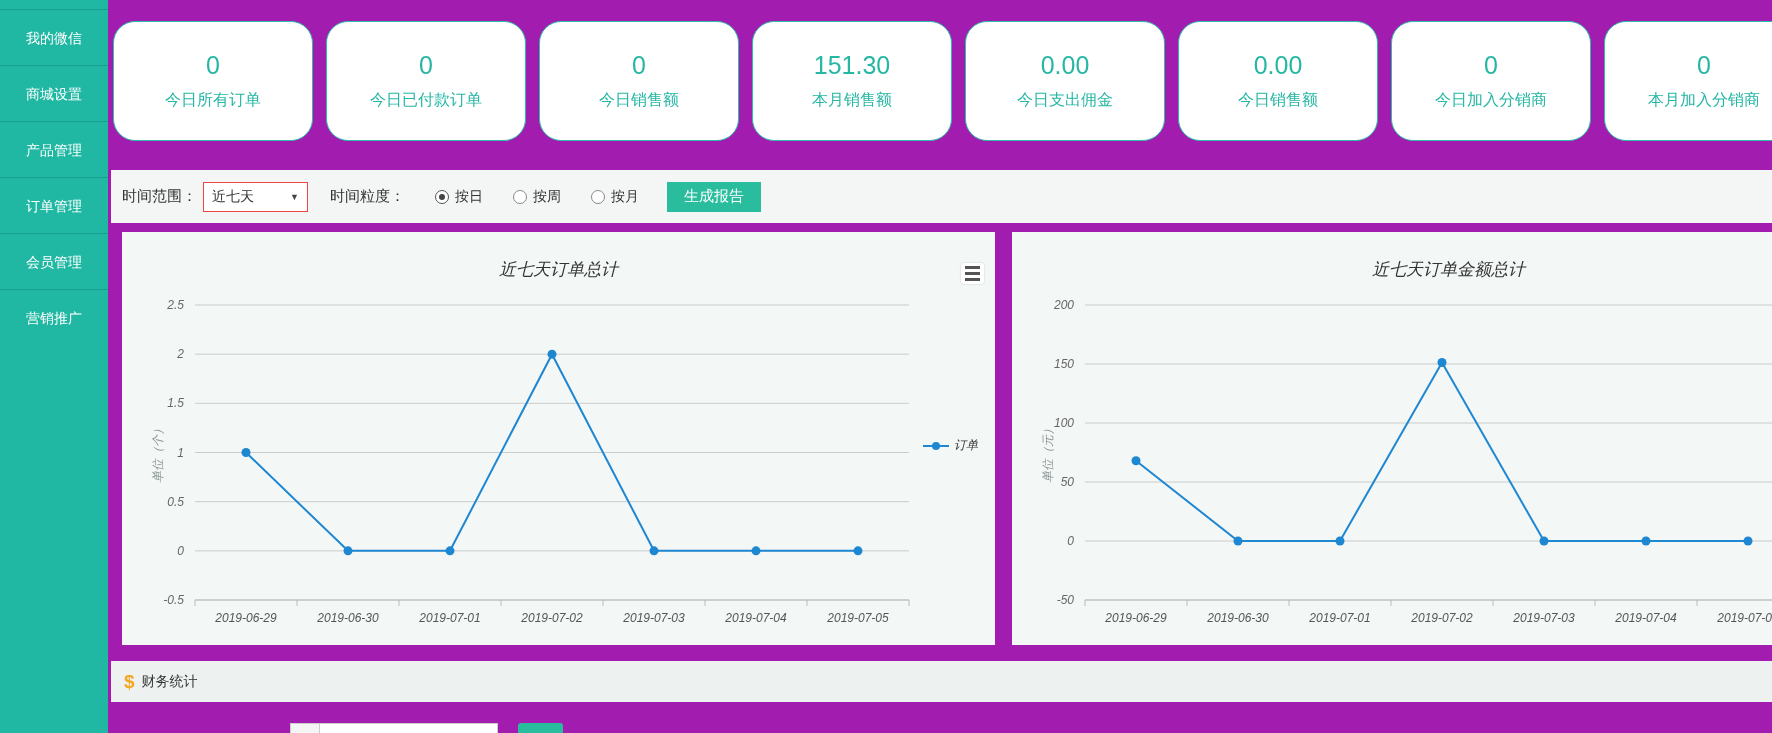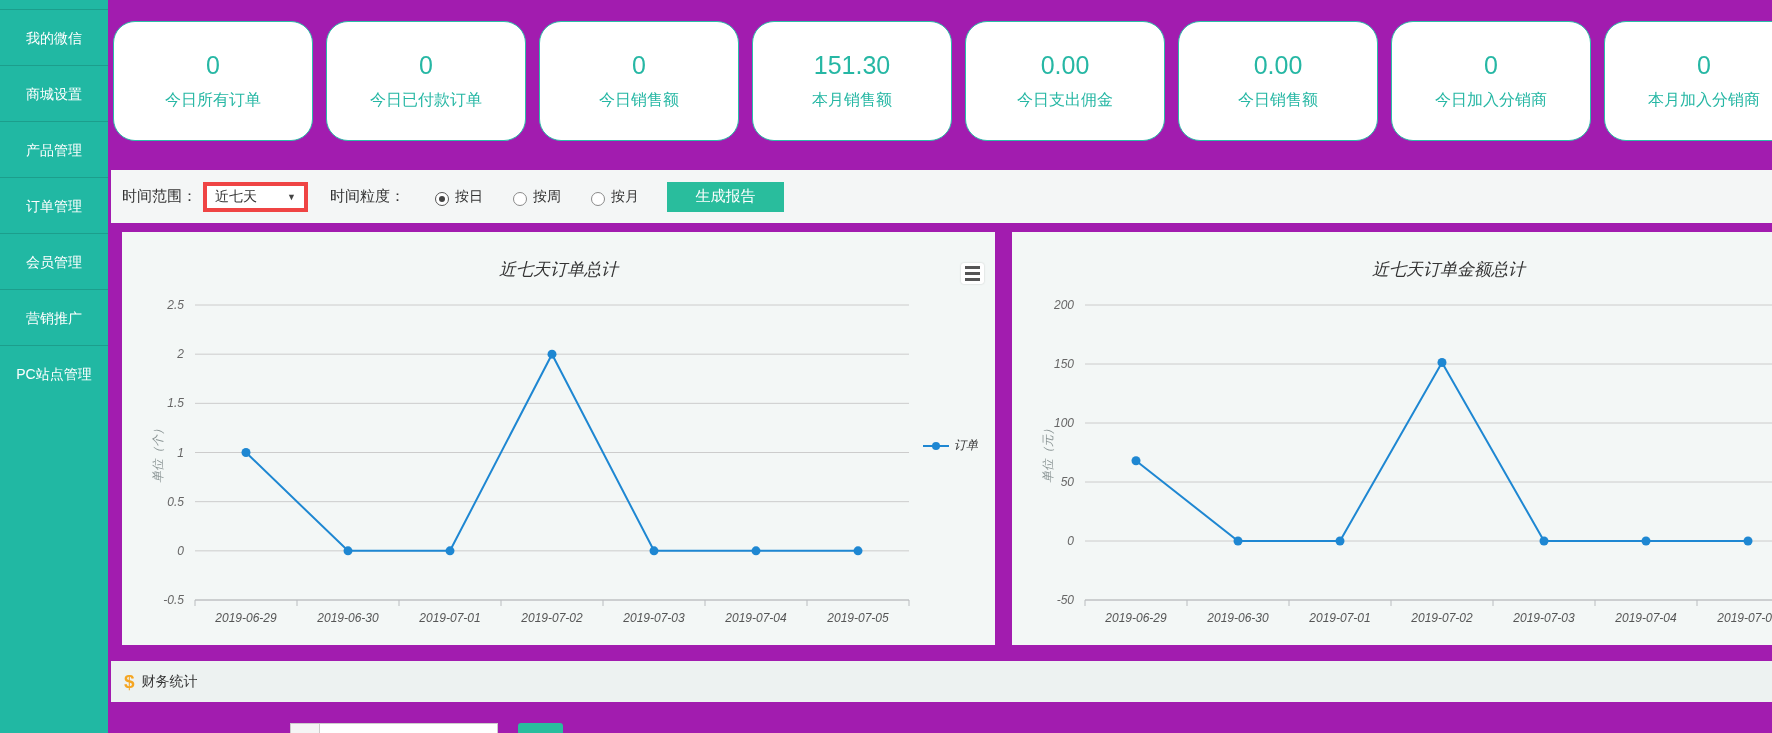--- a/index.html
+++ b/index.html
@@ -18,32 +18,32 @@
   .stat-card { flex:0 0 auto; width:200px; height:120px; background:#fff; border:1px solid #2BBDA8;
                border-radius:22px; display:flex; flex-direction:column; align-items:center;
                justify-content:center; gap:10px; }
   .stat-value { font-size:25px; color:#26B7A4; }
   .stat-label { font-size:16px; color:#26B7A4; white-space:nowrap; }
 
   
   .filter-bar { position:absolute; left:111px; top:170px; width:1661px; height:53px; background:#F4F6F6;
                 display:flex; align-items:center; font-size:15px; color:#333; }
   .filter-label { margin-left:11px; white-space:nowrap; }
-  .select-box { margin-left:6px; width:105px; height:30px; background:#fff; border:4px solid #ef4444;
+  .select-box { margin-left:6px; width:105px; height:30px; background:#fff; border:1px solid #ef4444;
                 display:flex; align-items:center; justify-content:space-between; padding:0 8px;
                 font-size:14px; color:#333; cursor:pointer; }
   .select-arrow { font-size:9px; color:#444; }
   .gran-label { margin-left:22px; }
-  .radio { display:flex; align-items:flex-end; margin-left:30px; font-size:14px; cursor:pointer; }
+  .radio { display:flex; align-items:center; margin-left:30px; font-size:14px; cursor:pointer; }
   .radio .dot { width:14px; height:14px; border:1px solid #8a8a8a; border-radius:50%; margin-right:6px;
                 background:#fff; position:relative; }
   .radio.checked .dot { border-color:#555; }
   .radio.checked .dot::after { content:""; position:absolute; left:3px; top:3px; width:6px; height:6px;
                 border-radius:50%; background:#444; }
-  .generate-btn { margin-left:28px; width:117px; height:30px; background:#29BD9D; color:#fff; border:none;
+  .generate-btn { margin-left:28px; width:94px; height:30px; background:#29BD9D; color:#fff; border:none;
                   font-size:15px; cursor:pointer; font-family:Liberation Sans, sans-serif; }
 
   
   .chart-panel { position:absolute; top:232px; width:873px; height:413px; background:#F3F7F6;font-style:italic; }
   .chart-panel.left { left:122px; }
   .chart-panel.right { left:1012px; }
   .chart-title { position:absolute; top:26px; left:0; right:0; text-align:center; font-size:17px;
                  font-weight:500; color:#333; z-index:2; }
   .chart-menu { position:absolute; top:31px; right:11px; width:23px; height:21px; background:#fff;
                 border-radius:3px; display:flex; flex-direction:column; justify-content:center;
@@ -74,21 +74,20 @@
 <div class="viewport">
 
   <nav class="sidebar">
     <div class="spacer"></div>
     <div class="item">我的微信</div>
     <div class="item">商城设置</div>
     <div class="item">产品管理</div>
     <div class="item">订单管理</div>
     <div class="item">会员管理</div>
     <div class="item">营销推广</div>
-    <div class="item">PC站点管理</div>
   </nav>
 
   <div class="cards-row">
     <div class="stat-card">
       <div class="stat-value">0</div>
       <div class="stat-label">今日所有订单</div>
     </div>
     <div class="stat-card">
       <div class="stat-value">0</div>
       <div class="stat-label">今日已付款订单</div>

